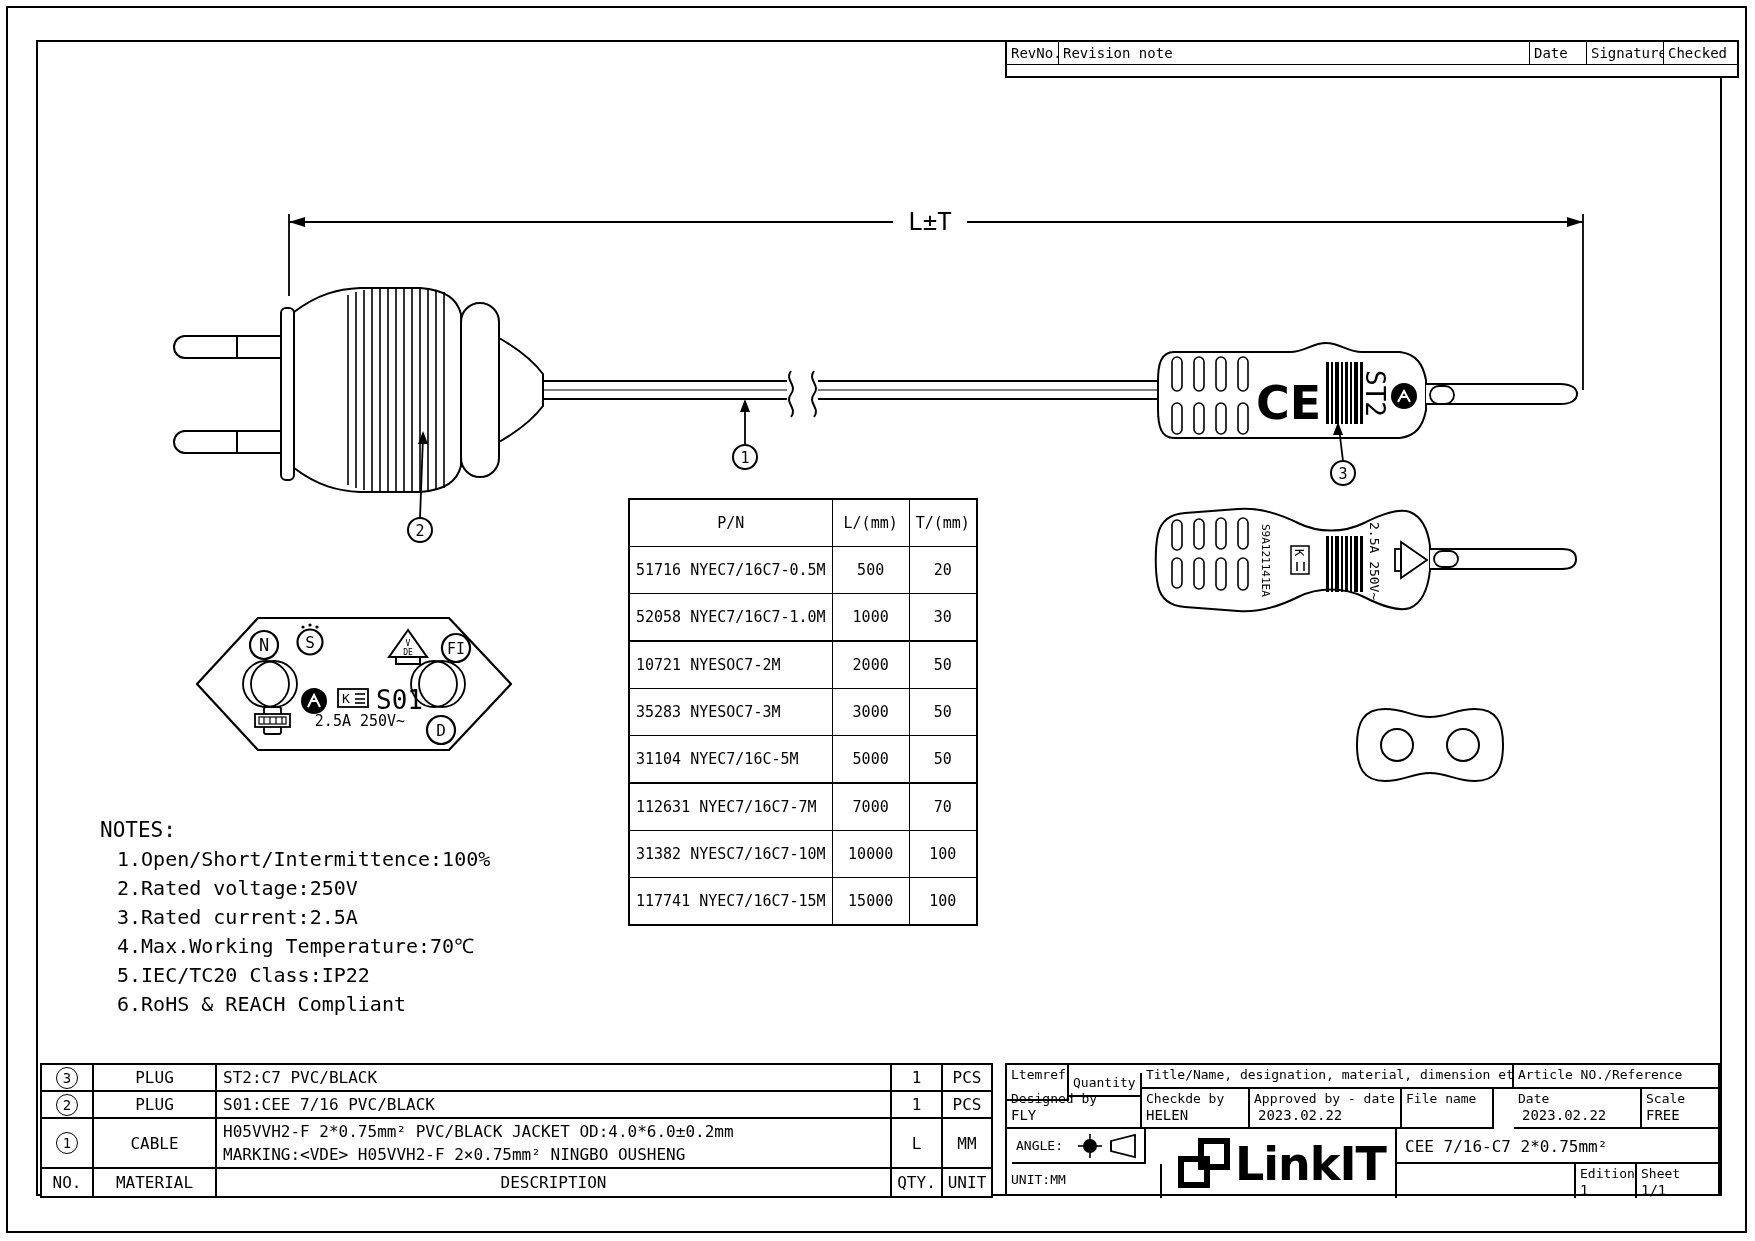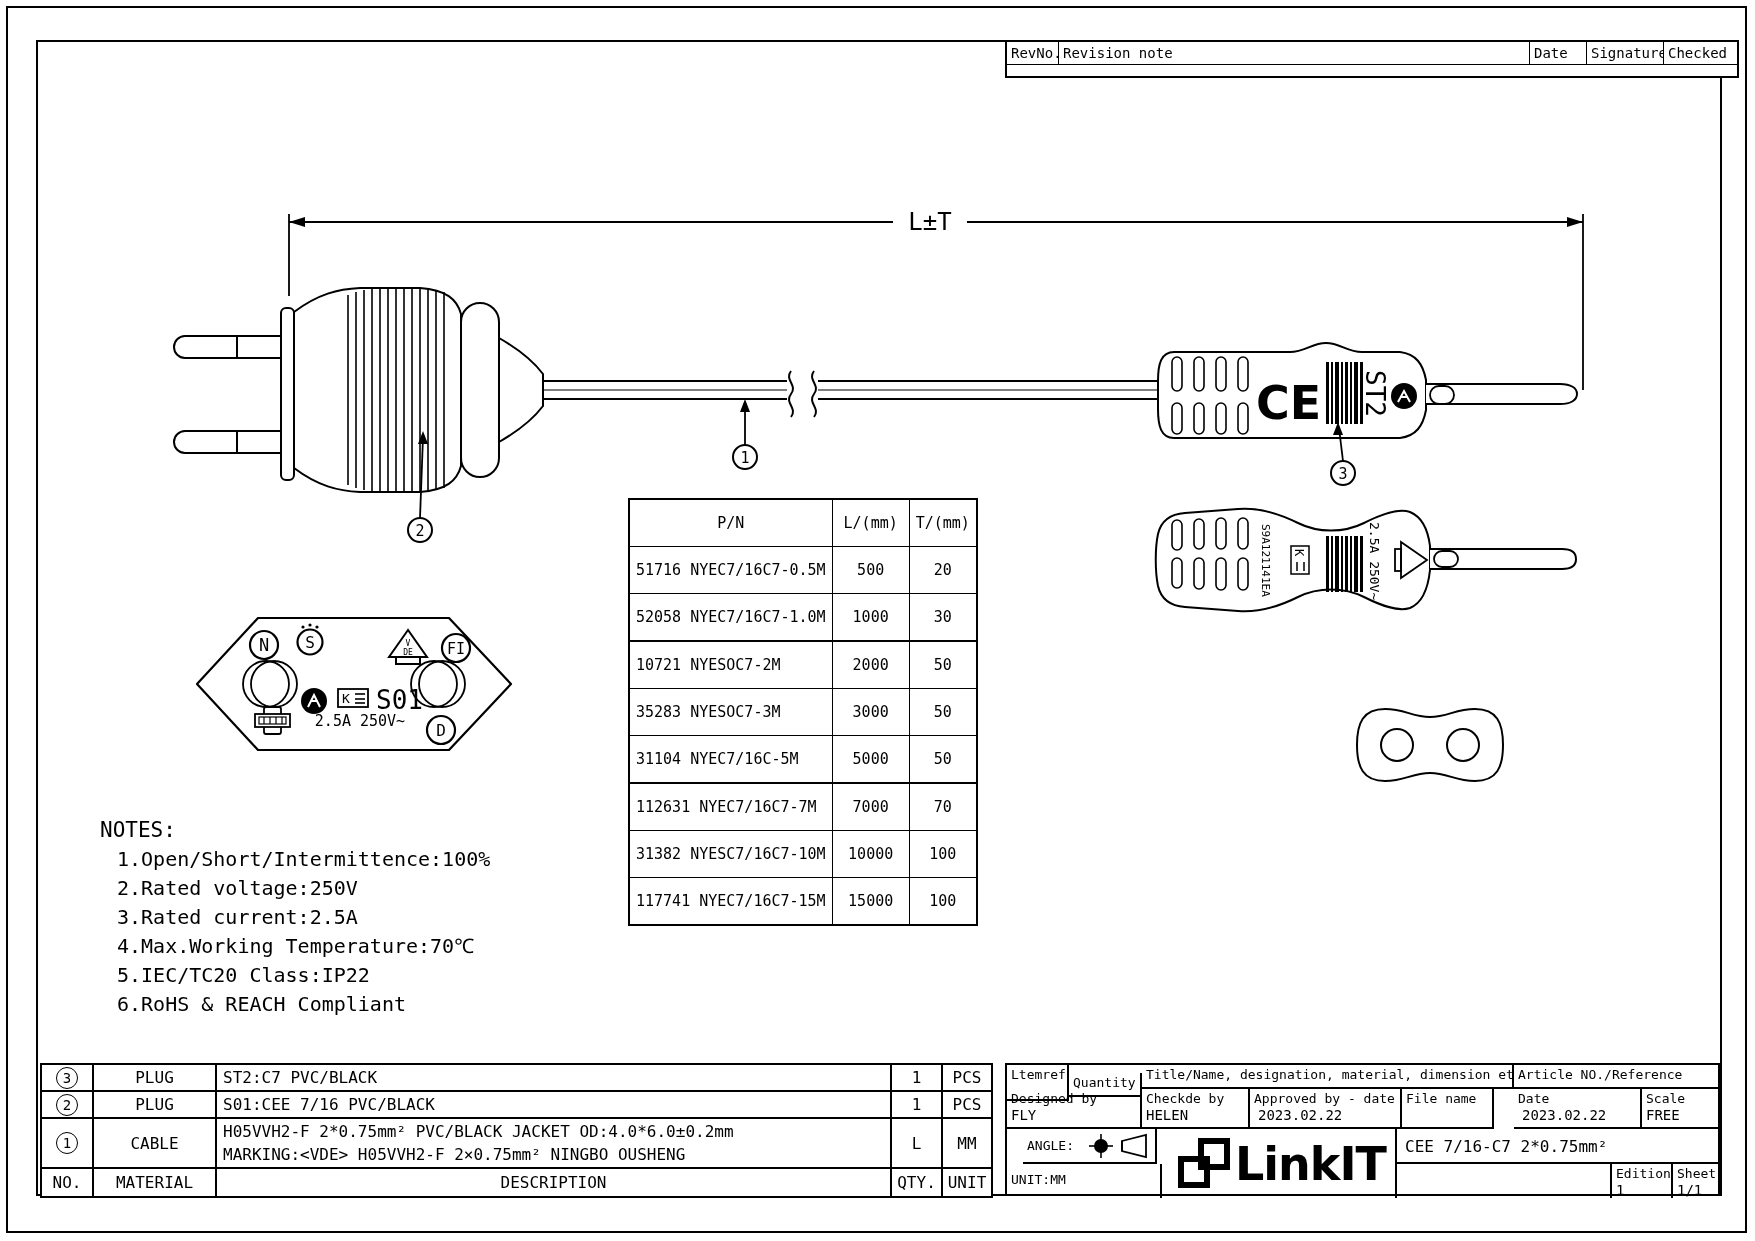--- a/index.html
+++ b/index.html
@@ -29,21 +29,21 @@
   table.mat td{border:2px solid #000;font-size:16px;padding:0 6px;box-sizing:border-box;overflow:hidden;}
   table.mat td.c{text-align:center;padding:0 2px;}
   .circ{display:inline-block;width:22px;height:22px;border:1.8px solid #000;border-radius:50%;
         font-size:14px;line-height:21px;text-align:center;box-sizing:border-box;}
   .desc2line{line-height:23px;white-space:nowrap;}
   
   .tb{left:1005px;top:1063px;width:715px;height:133px;border:2.5px solid #000;box-sizing:border-box;background:#fff;}
   .tb .cell{position:absolute;box-sizing:border-box;border-color:#000;overflow:hidden;}
   .tb .lab{font-size:13px;line-height:16px;padding:2px 0 0 4px;white-space:nowrap;}
   .tb .val{font-size:14px;line-height:17px;padding-left:8px;white-space:nowrap;}
-  .bR{border-right:2px solid #000;} .bB{border-bottom:2px solid #000;} .bL{border-left:2px solid #000;margin-left:36px;}
+  .bR{border-right:2px solid #000;} .bB{border-bottom:2px solid #000;} .bL{border-left:2px solid #000;}
   .brand-wrap{display:flex;align-items:center;justify-content:center;height:100%;}
   .brand-text{font-family:"DejaVu Sans","Liberation Sans",sans-serif;font-weight:bold;font-size:46px;letter-spacing:-1px;}
   svg text{fill:#000;stroke:none;}
 </style>
 </head>
 <body>
 
 <div class="sheet">
 
   <div class="abs outer-frame"></div>
@@ -401,21 +401,21 @@
     </div>
     <div class="cell bR bB" style="left:507px;top:24px;width:128px;height:40px">
       <div class="lab">Date</div>
       <div class="val">2023.02.22</div>
     </div>
     <div class="cell bB" style="left:635px;top:24px;width:80px;height:40px">
       <div class="lab">Scale</div>
       <div class="val" style="padding-left:4px">FREE</div>
     </div>
 
-    <div class="cell bR bB" style="left:16px;top:64px;width:134px;height:35px">
+    <div class="cell bR bB" style="left:5px;top:64px;width:134px;height:35px">
       <span class="lab" style="display:inline-block;padding-top:9px">ANGLE:</span>
       <svg width="66" height="30" style="vertical-align:middle;margin-left:4px">
         <circle cx="13" cy="15" r="7" fill="#000"></circle>
         <line x1="1" y1="15" x2="25" y2="15" stroke="#000" stroke-width="1.6"></line>
         <line x1="13" y1="3" x2="13" y2="27" stroke="#000" stroke-width="1.6"></line>
         <path d="M34,10 L58,4 L58,26 L34,20 Z" stroke="#000" stroke-width="1.8" fill="none"></path>
         <line x1="34" y1="10" x2="34" y2="20" stroke="#000" stroke-width="1.8"></line>
       </svg>
     </div>
     <div class="cell bR" style="left:0;top:99px;width:155px;height:34px">

